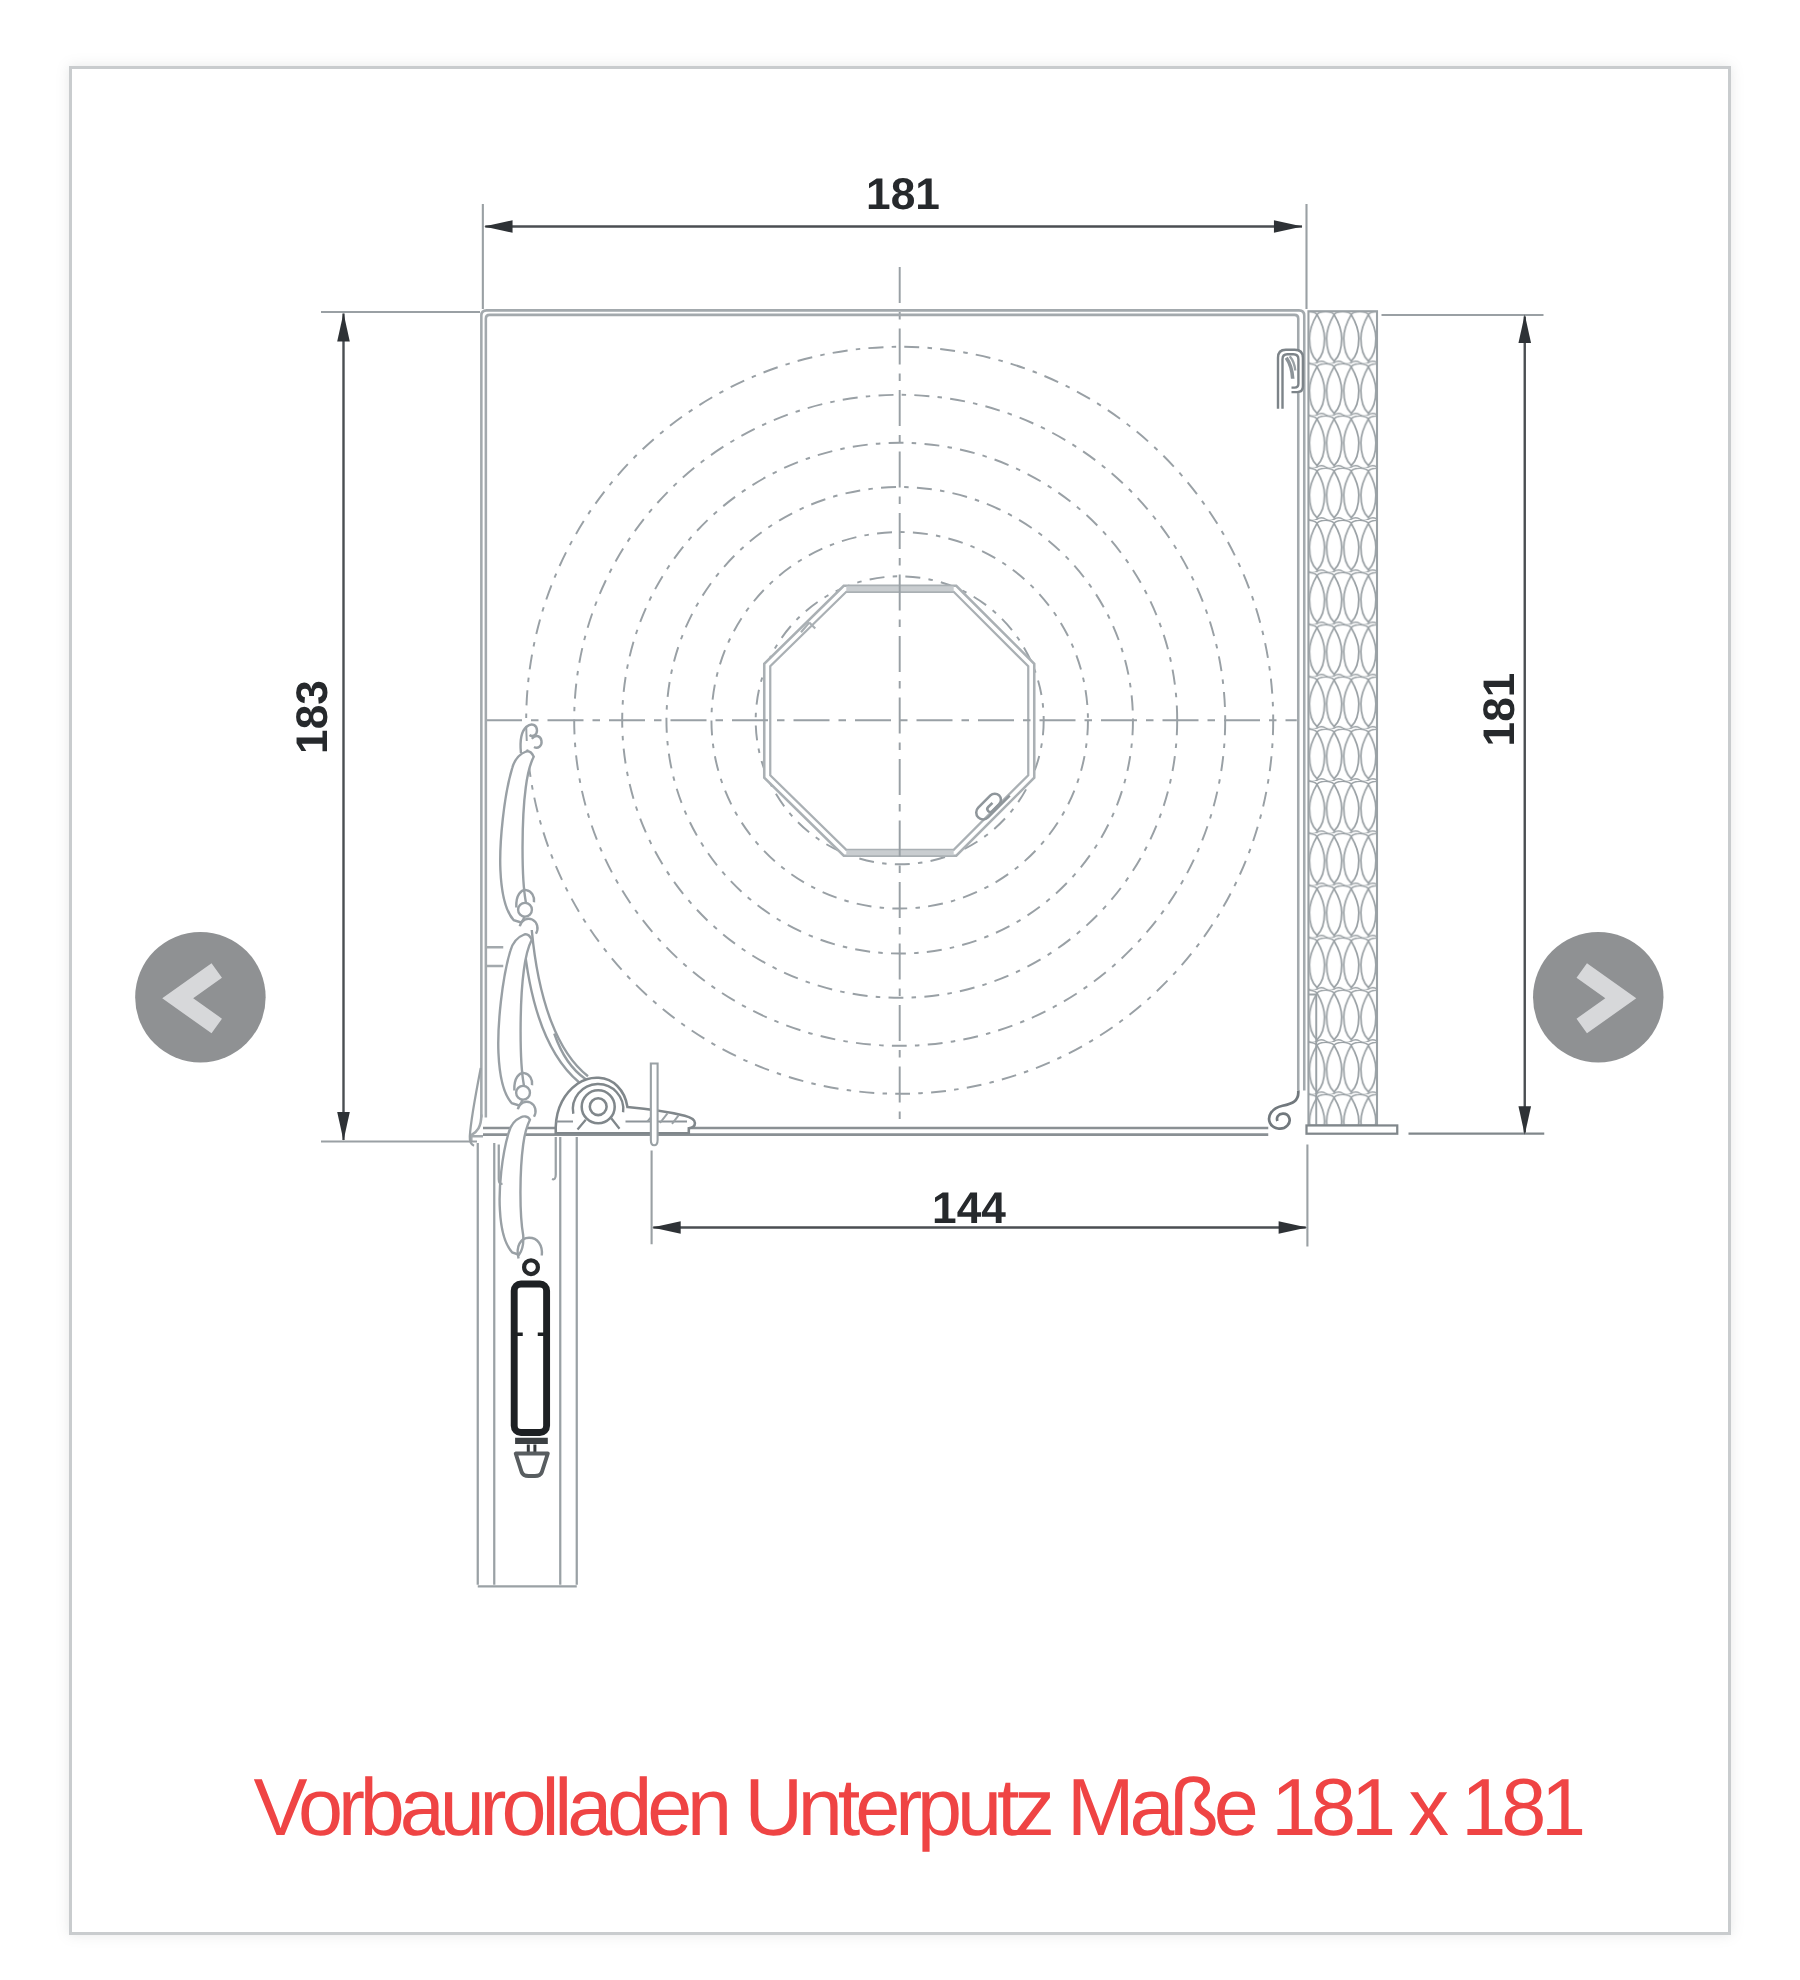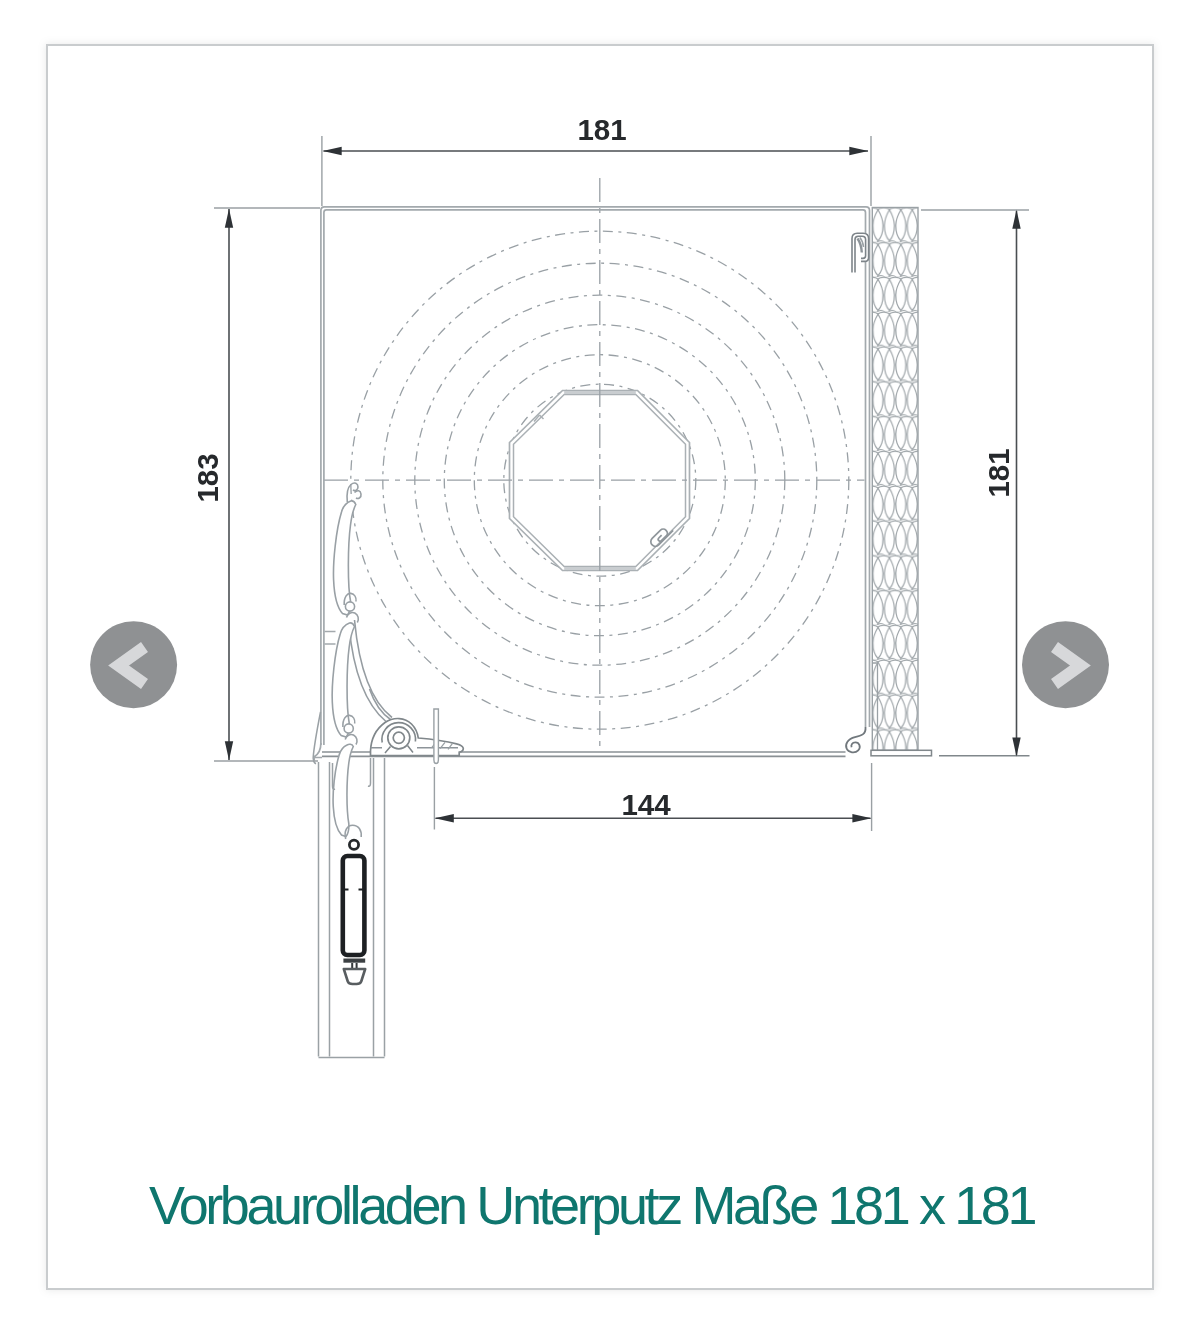--- a/index.html
+++ b/index.html
@@ -1,22 +1,22 @@
 <!DOCTYPE html>
 <html><head>
 <meta charset="utf-8">
 <style>
   html,body{margin:0;padding:0;background:#ffffff;}
   #page{position:relative;width:1200px;height:1320px;background:#ffffff;overflow:hidden;
         font-family:"Liberation Sans", sans-serif;}
   #card{position:absolute;left:46px;top:44px;width:1108px;height:1246px;
         background:#ffffff;border:2px solid #c9ccce;box-sizing:border-box;
         box-shadow:0 0 8px rgba(120,125,130,0.18);}
-  #caption{position:absolute;left:149px;top:1174px;width:950px;
-           font-size:54px;color:#0f766e;letter-spacing:-3.4px;white-space:nowrap;}
+  #caption{position:absolute;left:169px;top:1174px;width:950px;
+           font-size:54px;color:#ef4444;letter-spacing:-3.4px;white-space:nowrap;}
 </style>
 </head>
 <body>
 <div id="page">
 
 <div id="card"></div>
 <svg width="1200" height="1320" viewBox="0 0 1200 1320" style="position:absolute;left:0;top:0;">
 <defs>
 <pattern id="ins" x="872.3" y="207.5" width="11.42" height="34.8" patternUnits="userSpaceOnUse">
   <path d="M5.71,2.2 C2.9,7 0.7,12 0.7,18 C0.7,25.5 3,30.8 5.71,33.3 C8.4,30.8 10.7,25.5 10.7,18 C10.7,12 8.5,7 5.71,2.2 Z" fill="none" stroke="#99a0a4" stroke-width="1.15"></path>

